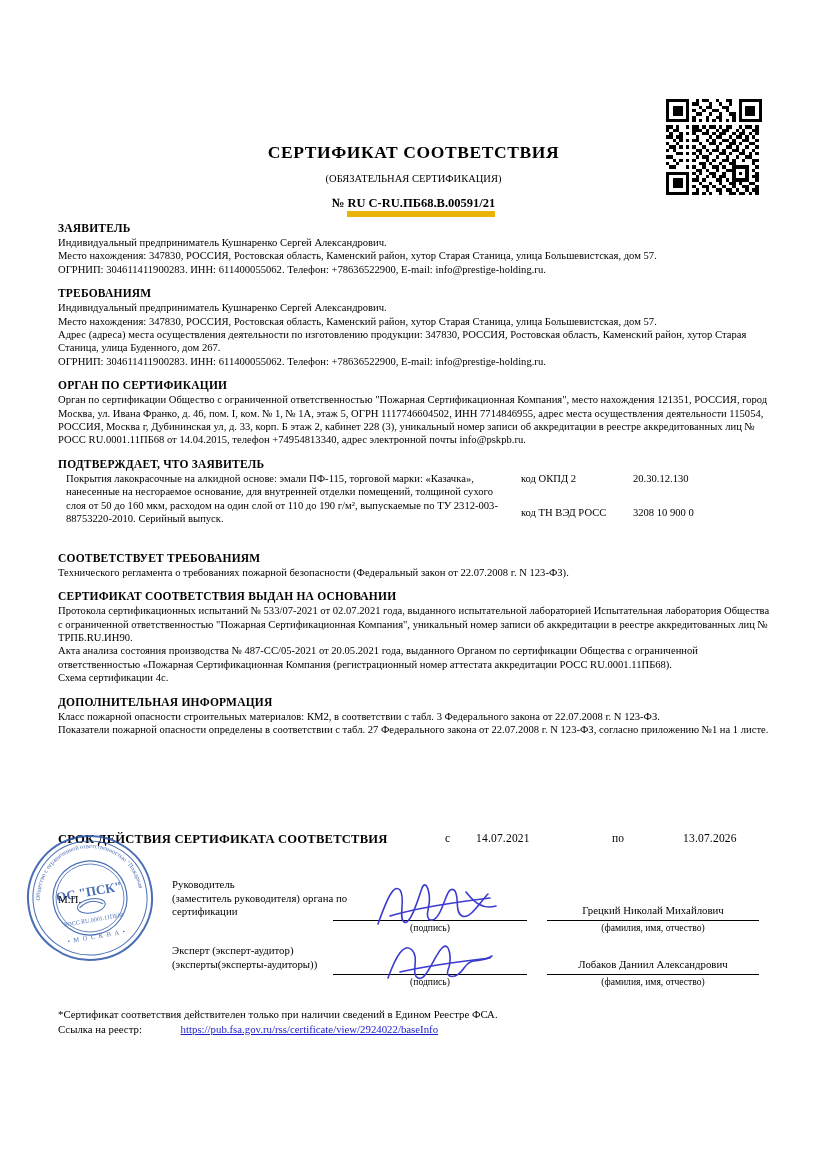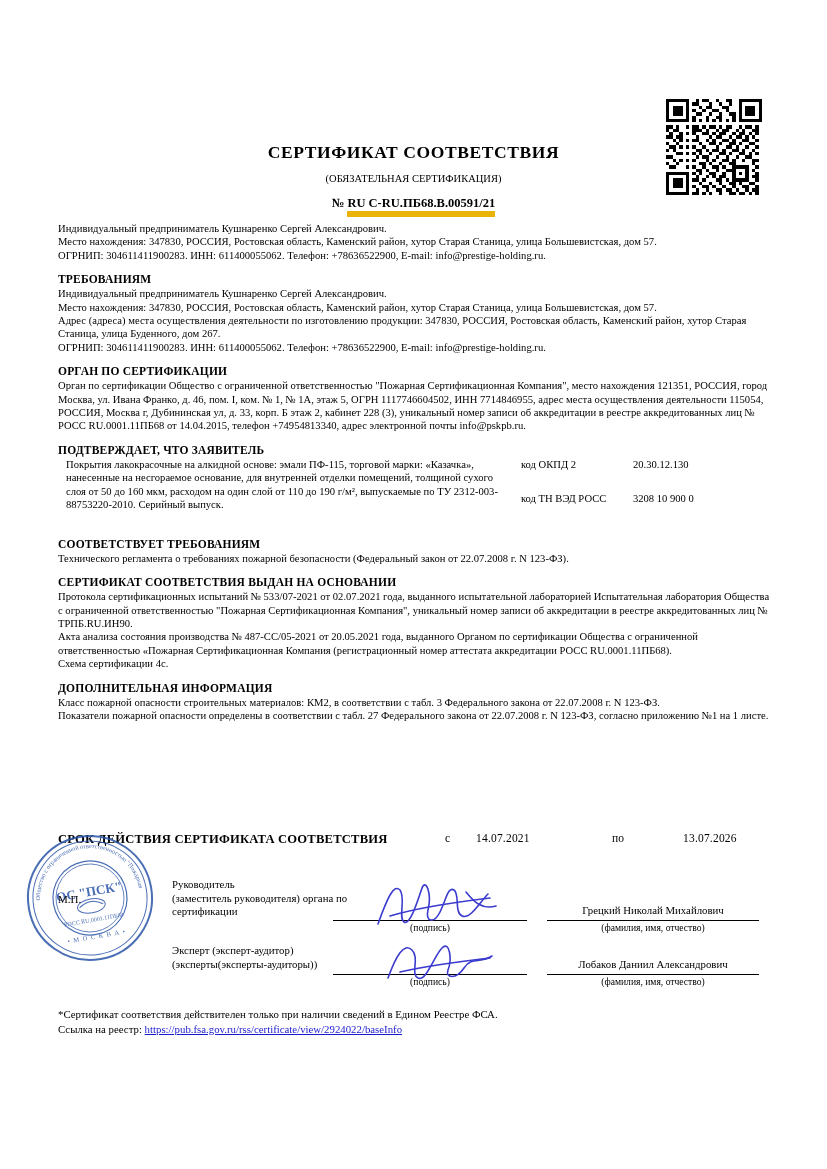--- a/index.html
+++ b/index.html
@@ -210,20 +210,21 @@
     position: absolute;
     left: 58px;
     top: 1007px;
     width: 716px;
     font-size: 10.8px;
     line-height: 15px;
   }
   .link-text {
     color: #1a1ad0;
     text-decoration: underline;
+    margin-left: 36px;
   }
 
   
   .stamp {
     position: absolute;
     left: 10px;
     top: 818px;
     width: 160px;
     height: 160px;
     opacity: 0.85;
@@ -470,20 +471,21 @@
 
   <div class="doc-title">СЕРТИФИКАТ СООТВЕТСТВИЯ</div>
   <div class="doc-subtitle">(ОБЯЗАТЕЛЬНАЯ СЕРТИФИКАЦИЯ)</div>
   <div class="doc-number">
     <span>№</span>
     <span class="num">RU C-RU.ПБ68.В.00591/21</span>
   </div>
 
   <div class="content">
 
+    <div class="sect-head">ЗАЯВИТЕЛЬ</div>
     <div class="body-text">
       <p>Индивидуальный предприниматель Кушнаренко Сергей Александрович.</p>
       <p>Место нахождения: 347830, РОССИЯ, Ростовская область, Каменский район, хутор Старая Станица, улица Большевистская, дом 57.</p>
       <p>ОГРНИП: 304611411900283. ИНН: 611400055062. Телефон: +78636522900, E-mail: info@prestige-holding.ru.</p>
     </div>
 
     <div class="sect-head">ТРЕБОВАНИЯМ</div>
     <div class="body-text">
       <p>Индивидуальный предприниматель Кушнаренко Сергей Александрович.</p>
       <p>Место нахождения: 347830, РОССИЯ, Ростовская область, Каменский район, хутор Старая Станица, улица Большевистская, дом 57.</p>

